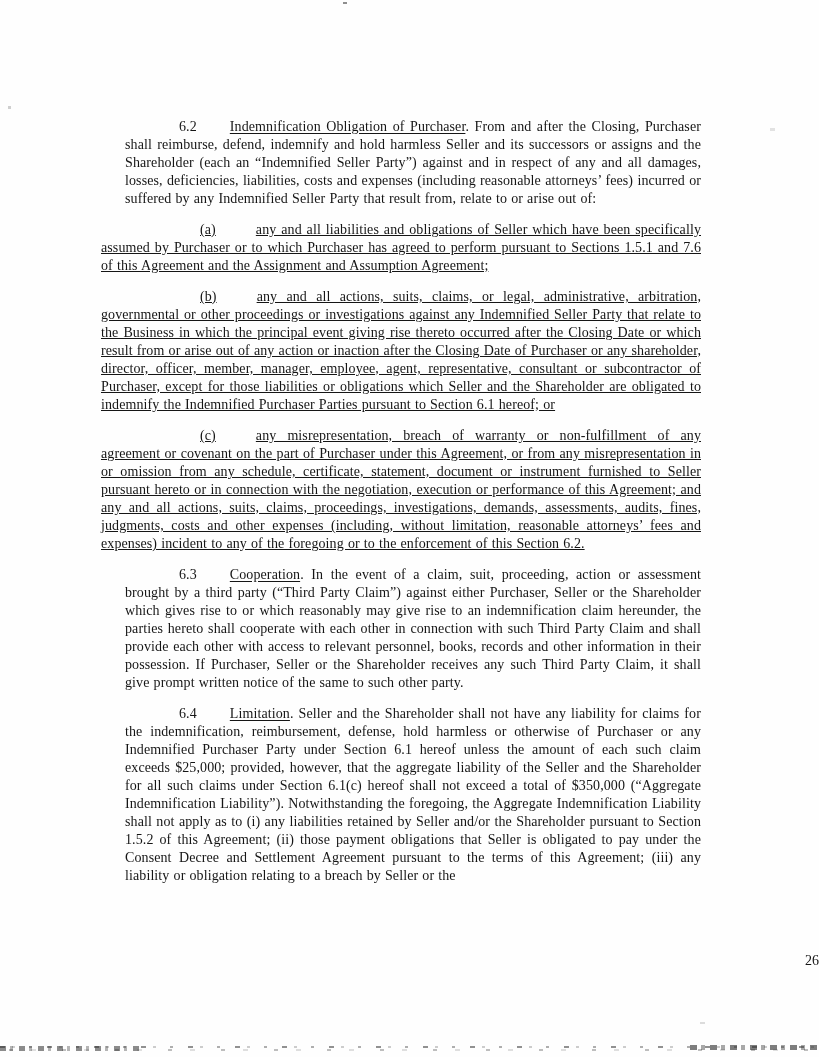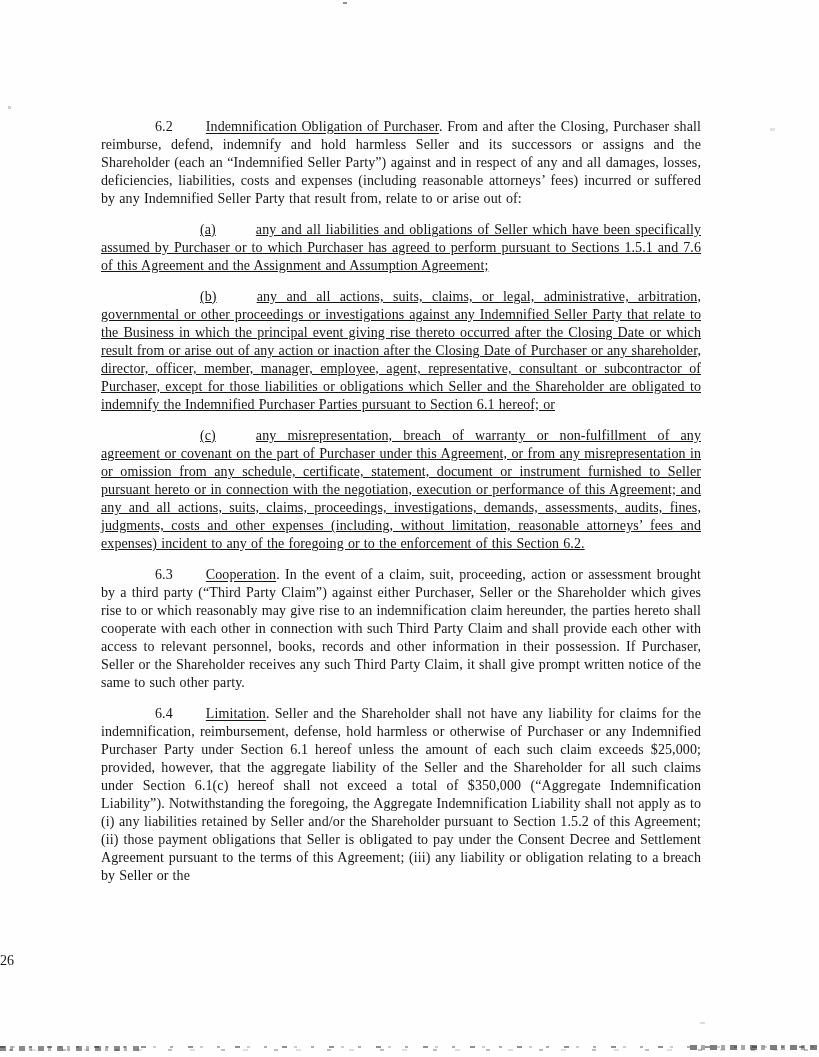--- a/index.html
+++ b/index.html
@@ -28,31 +28,31 @@
     font-size: 14px;
     line-height: 18px;
     text-align: justify;
     letter-spacing: 0.1px;
     word-spacing: 0.5px;
   }
   p.para {
     margin: 0 0 13px 0;
     padding: 0;
   }
-  p.sec { text-indent: 54px; }
+  p.sec { text-indent: 54px; margin-left: 24px; }
   p.sub { text-indent: 99px; text-decoration: underline; }
   .tab-sec { display: inline-block; width: 33px; }
   .tab-sub { display: inline-block; width: 40px; }
   .heading { text-decoration: underline; text-underline-offset: 2px; }
   .page-num {
     position: absolute;
     top: 953px;
     left: 0;
     width: 100%;
-    text-align: left;
+    text-align: right;
     font-size: 14px;
   }
   
   .speck {
     position: absolute;
     background: #9a9a9a;
   }
   .scan-edge {
     position: absolute;
     left: 0;

